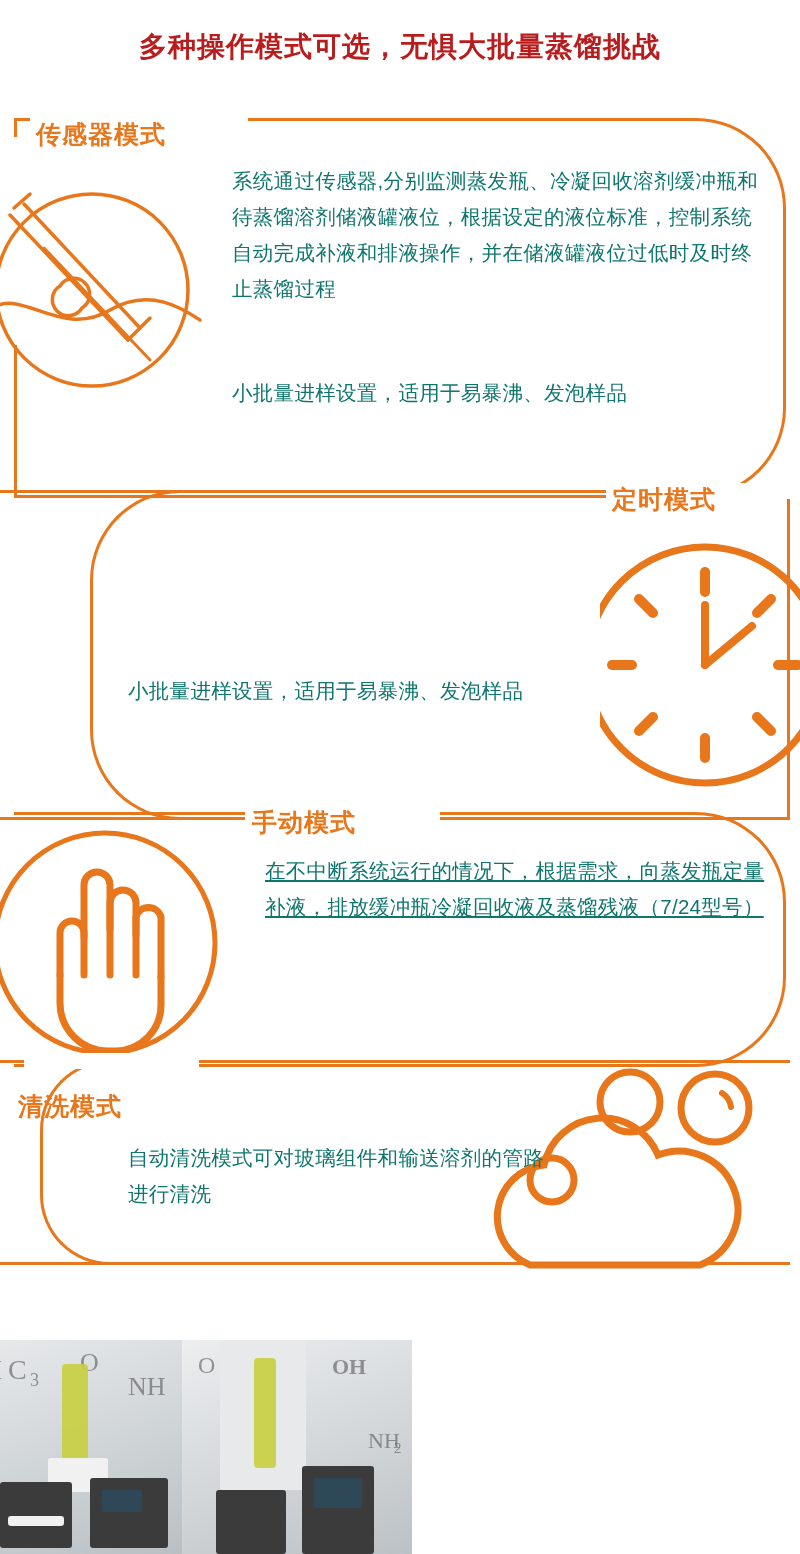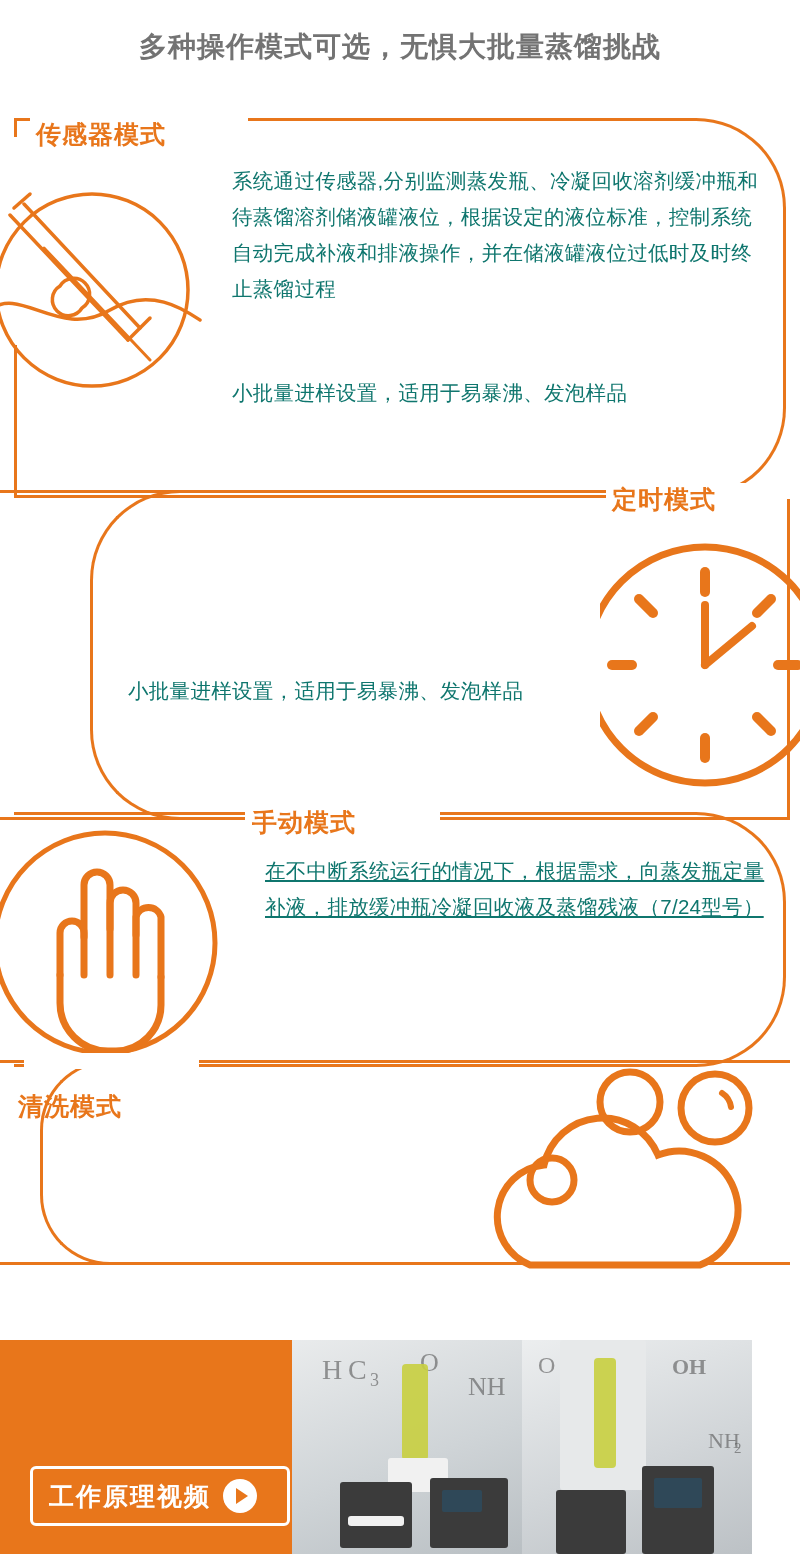--- a/index.html
+++ b/index.html
@@ -8,21 +8,21 @@
     background: #ffffff;
     font-family: "Liberation Sans", sans-serif;
     overflow: hidden;
   }
   .page { position: relative; width: 800px; height: 1554px; background:#fff; }
 
   
   .title {
     position: absolute; top: 28px; left: 0; width: 800px;
     text-align: center;
-    font-size: 28px; font-weight: bold; color: #737373;
+    font-size: 28px; font-weight: bold; color: #b91c1c;
     letter-spacing: 1px;
   }
 
   
   .sec-label {
     position: absolute;
     font-size: 25px; font-weight: bold; color: #E8761B;
     letter-spacing: 1px; white-space: nowrap;
   }
 
@@ -215,31 +215,24 @@
       <g fill="none" stroke="#E8761B" stroke-width="7" stroke-linecap="round">
         <circle cx="170" cy="42" r="30"></circle>
         <circle cx="255" cy="48" r="34"></circle>
         <path d="M262,33 a20,20 0 0,1 9,14" stroke-width="6"></path>
         <circle cx="92" cy="120" r="22"></circle>
         <path d="M70,205 a52,52 0 0,1 14,-100 a60,60 0 0,1 114,-10 a46,46 0 0,1 42,110 z" stroke-width="7"></path>
       </g>
     </svg>
   </div>
 
+  <div class="para" style="left:128px; top:1140px; width:430px;">自动清洗模式可对玻璃组件和输送溶剂的管路进行清洗</div>
 
   <div class="bottom">
 
-    <div class="bt-orange">
-      <div class="video-btn">
-        <span class="vlabel">工作原理视频</span>
-        <span class="play-circle">
-            <i></i>
-          </span>
-      </div>
-    </div>
 
     <div class="photo p1">
       <span class="chem" style="left:30px; top:14px; font-size:28px;">H</span>
       <span class="chem" style="left:56px; top:14px; font-size:28px;">C</span>
       <span class="chem" style="left:78px; top:30px; font-size:18px;">3</span>
       <span class="chem" style="left:128px; top:8px; font-size:26px;">O</span>
       <span class="chem" style="left:176px; top:32px; font-size:26px;">NH</span>
       <div class="glass" style="left:110px; top:24px; width:26px; height:96px;"></div>
       <div class="panelw" style="left:96px; top:118px; width:60px; height:34px;"></div>
       <div class="machine" style="left:48px; top:142px; width:72px; height:66px;"></div>

